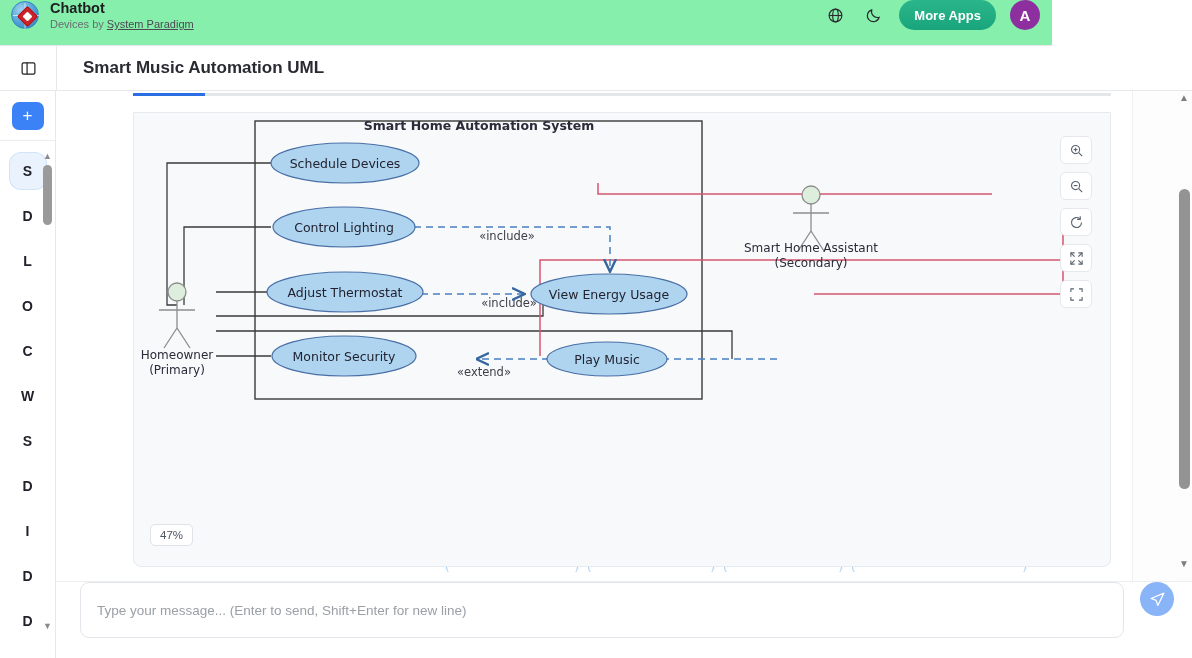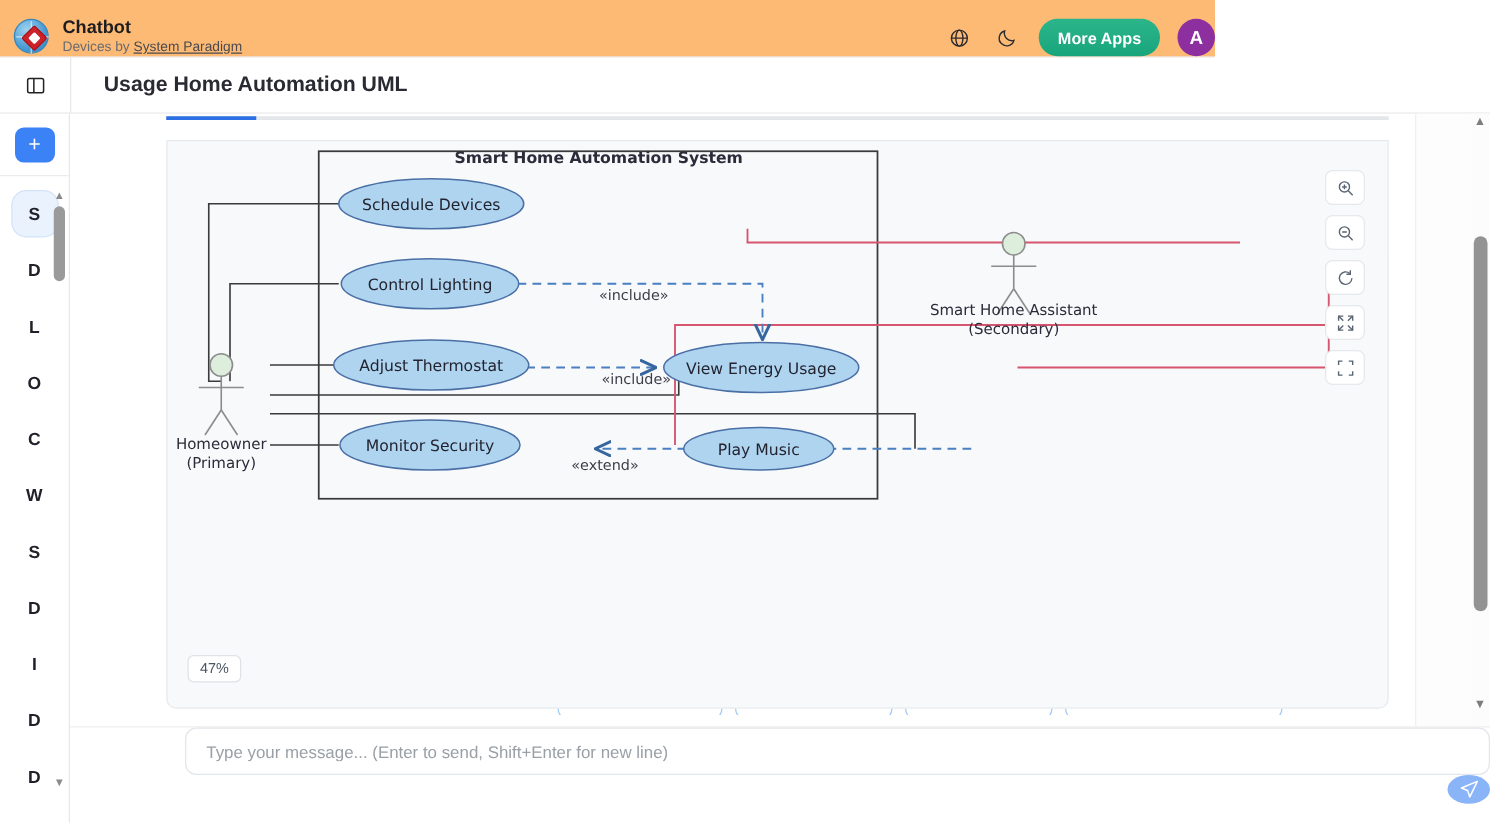--- a/index.html
+++ b/index.html
@@ -5,23 +5,23 @@
 <style>
   * { box-sizing: border-box; margin: 0; padding: 0; }
   html, body {
     width: 1192px; height: 658px;
     font-family: "Liberation Sans", sans-serif;
     background: #ffffff; overflow: hidden;
   }
 
   
   .topbar {
-    position: absolute; left: 0; top: 0; width: 972px; height: 46px;
-    background: #fdba74; border-bottom: 1px solid #e8e8ea;
-    display: flex; align-items: flex-end;
+    position: absolute; left: 0; top: 0; width: 1052px; height: 46px;
+    background: #86efac; border-bottom: 1px solid #e8e8ea;
+    display: flex; align-items: flex-start;
   }
   .brand { display: flex; align-items: center; gap: 9px; padding-left: 11px; }
   .logo { width: 30px; height: 30px; position: relative; }
   .logo .globe {
     position: absolute; left: 0; top: 0; width: 28px; height: 28px;
     border-radius: 50%;
     background: radial-gradient(circle at 35% 30%, #9fd2ef 0%, #4c9fd6 55%, #2e7fb8 100%);
     border: 1px solid #3a87bd;
   }
   .logo .globe::before {
@@ -38,21 +38,21 @@
     box-shadow: 0 0 0 1px #a8151c inset;
   }
   .logo .gem::after {
     content: ""; position: absolute; left: 4px; top: 4px; width: 7px; height: 7px;
     background: #fff; transform: rotate(0deg); border-radius: 1px;
   }
   .brand-text .t1 { font-size: 14.5px; font-weight: bold; color: #1d1d1f; line-height: 17px; }
   .brand-text .t2 { font-size: 11px; color: #6b6b70; line-height: 14px; }
   .brand-text .t2 a { color: #4a4a50; text-decoration: underline; }
   .top-right {
-    margin-left: auto; display: flex; align-items: center; gap: 14px; 
+    margin-left: auto; display: flex; align-items: center; gap: 14px; padding-right: 12px;
   }
   .icon-btn {
     width: 24px; height: 24px; display: flex; align-items: center; justify-content: center;
     color: #2b2b30; cursor: pointer; background: none; border: none;
   }
   .more-apps {
     height: 30px; padding: 0 15px; border: none; border-radius: 15px;
     background: linear-gradient(180deg,#2bb58a 0%,#19a57c 100%);
     color: #fff; font-size: 13px; font-weight: bold; cursor: pointer;
     font-family: "Liberation Sans", sans-serif;
@@ -175,21 +175,21 @@
   .vscroll .down { top: 466px; }
   .vscroll .thumb {
     position: absolute; right: 2px; top: 98px; width: 11px; height: 300px;
     border-radius: 6px; background: #939393;
   }
 
   
   .composer {
     position: absolute; left: 0; top: 490px; width: 1136px; height: 62px;
     background: #fff; border-top: 1px solid #eceef0;
-    display: flex; align-items: flex-end; flex-direction: column;
+    display: flex; align-items: flex-start;
   }
   .input-wrap {
     margin-left: 24px; width: 1044px; height: 56px;
     border: 1px solid #e3e6ea; border-radius: 9px; display: flex; align-items: center;
     padding: 0 16px; background: #fff;
   }
   .input-wrap input {
     width: 100%; border: none; outline: none; font-size: 13.5px; color: #333;
     font-family: "Liberation Sans", sans-serif; background: transparent;
   }
@@ -236,21 +236,21 @@
 </div>
 
 <div class="subbar">
   <div class="panel-toggle">
     <svg width="17" height="17" viewBox="0 0 24 24" fill="none" stroke="currentColor" stroke-width="1.7">
       <rect x="3" y="4" width="18" height="16" rx="2"></rect>
         <line x1="10" y1="4" x2="10" y2="20"></line>
     </svg>
   </div>
   <div class="subbar-sep"></div>
-  <div class="page-title">Usage Home Automation UML</div>
+  <div class="page-title">Smart Music Automation UML</div>
 </div>
 
 <div class="rail">
   <div class="rail-top">
     <button class="new-btn">+</button>
   </div>
   <div class="rail-list" id="rail-list">
       <div class="rail-item active">S</div>
       <div class="rail-item">D</div>
       <div class="rail-item">L</div>

